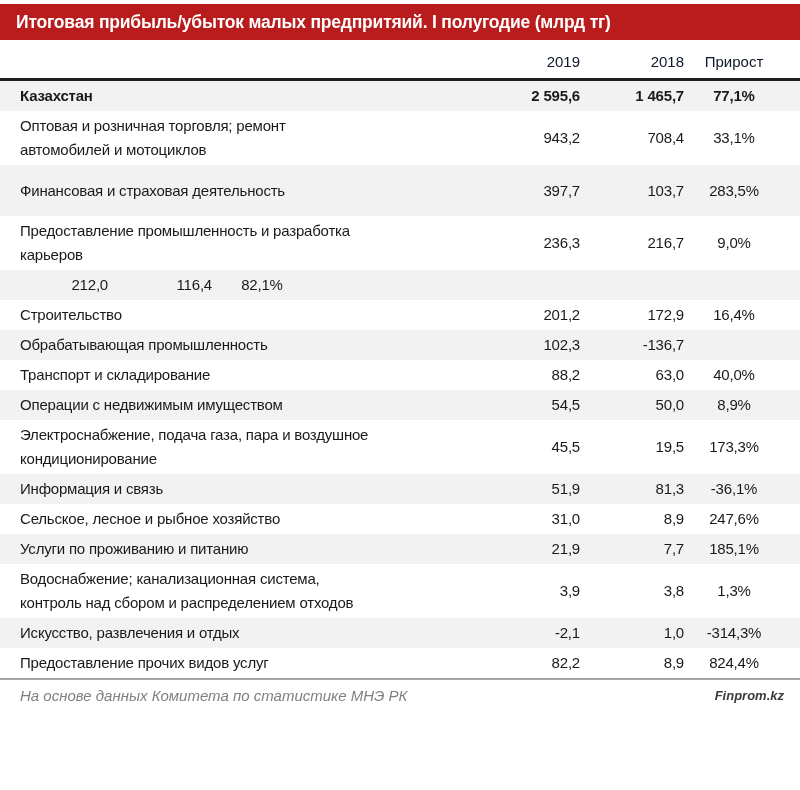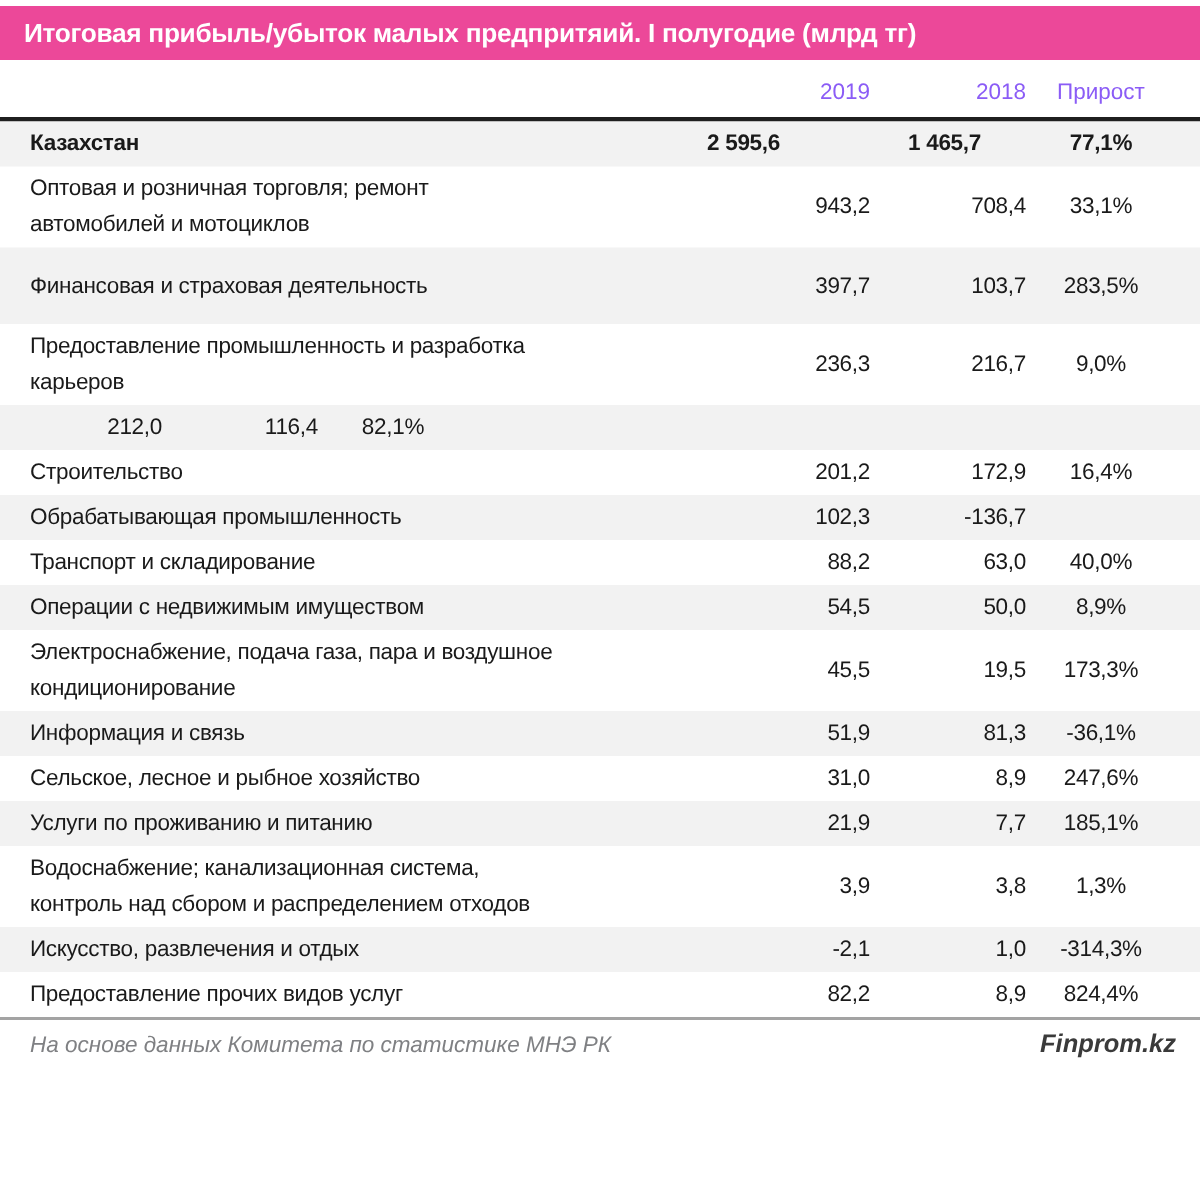--- a/index.html
+++ b/index.html
@@ -7,76 +7,76 @@
   body {
     width: 800px; height: 790px;
     font-family: "Liberation Sans", sans-serif;
     color: #1a1a1a;
     overflow: hidden;
   }
   .page { width: 800px; height: 790px; background: #fff; }
 
   .title-bar {
     margin-top: 4px;
-    background: #ec4899;
+    background: #b91c1c;
     color: #ffffff;
     font-size: 17.5px;
     font-weight: bold;
     padding: 7px 16px 7px 16px;
     line-height: 22px;
     letter-spacing: -0.2px;
   }
 
   .thead {
     display: flex;
     align-items: flex-end;
     padding: 13px 16px 7px 20px;
     border-bottom: 3px solid #1f1f1f;
-    color: #8b5cf6;
+    color: #0f172a;
     font-size: 15px;
     line-height: 18px;
   }
 
   .c-name { flex: 1 1 auto; padding-right: 10px; white-space: pre-line; }
   .c-num  { flex: 0 0 88px;  text-align: right; }
   .c-2018 { flex: 0 0 104px; text-align: right; }
   .c-grow { flex: 0 0 100px; text-align: center; }
 
   .tbody { width: 100%; }
   .row {
     display: flex;
     align-items: center;
     min-height: 30px;
     padding: 3px 16px 3px 20px;
     font-size: 15px;
     line-height: 24px;
     letter-spacing: -0.2px;
   }
   .row:nth-child(odd) { background: #f2f2f2; }
-  .row:first-child { font-weight: bold; gap: 30px; }
+  .row:first-child { font-weight: bold; }
   .row:nth-child(3) { min-height: 51px; }
 
   .footer {
     border-top: 2px solid #a3a3a3;
     display: flex;
     justify-content: space-between;
     align-items: center;
     padding: 6px 16px 6px 20px;
     min-height: 32px;
   }
   .source {
     font-style: italic;
     color: #7f8083;
     font-size: 15px;
   }
   .brand {
     font-style: italic;
     font-weight: bold;
     color: #3a3a3a;
-    font-size: 17px;
+    font-size: 13px;
   }
 </style>
 </head>
 <body>
 
 <div class="page">
 
   <header class="title-bar">
     <span>Итоговая прибыль/убыток малых предпритяий. I полугодие (млрд тг)</span>
   </header>

